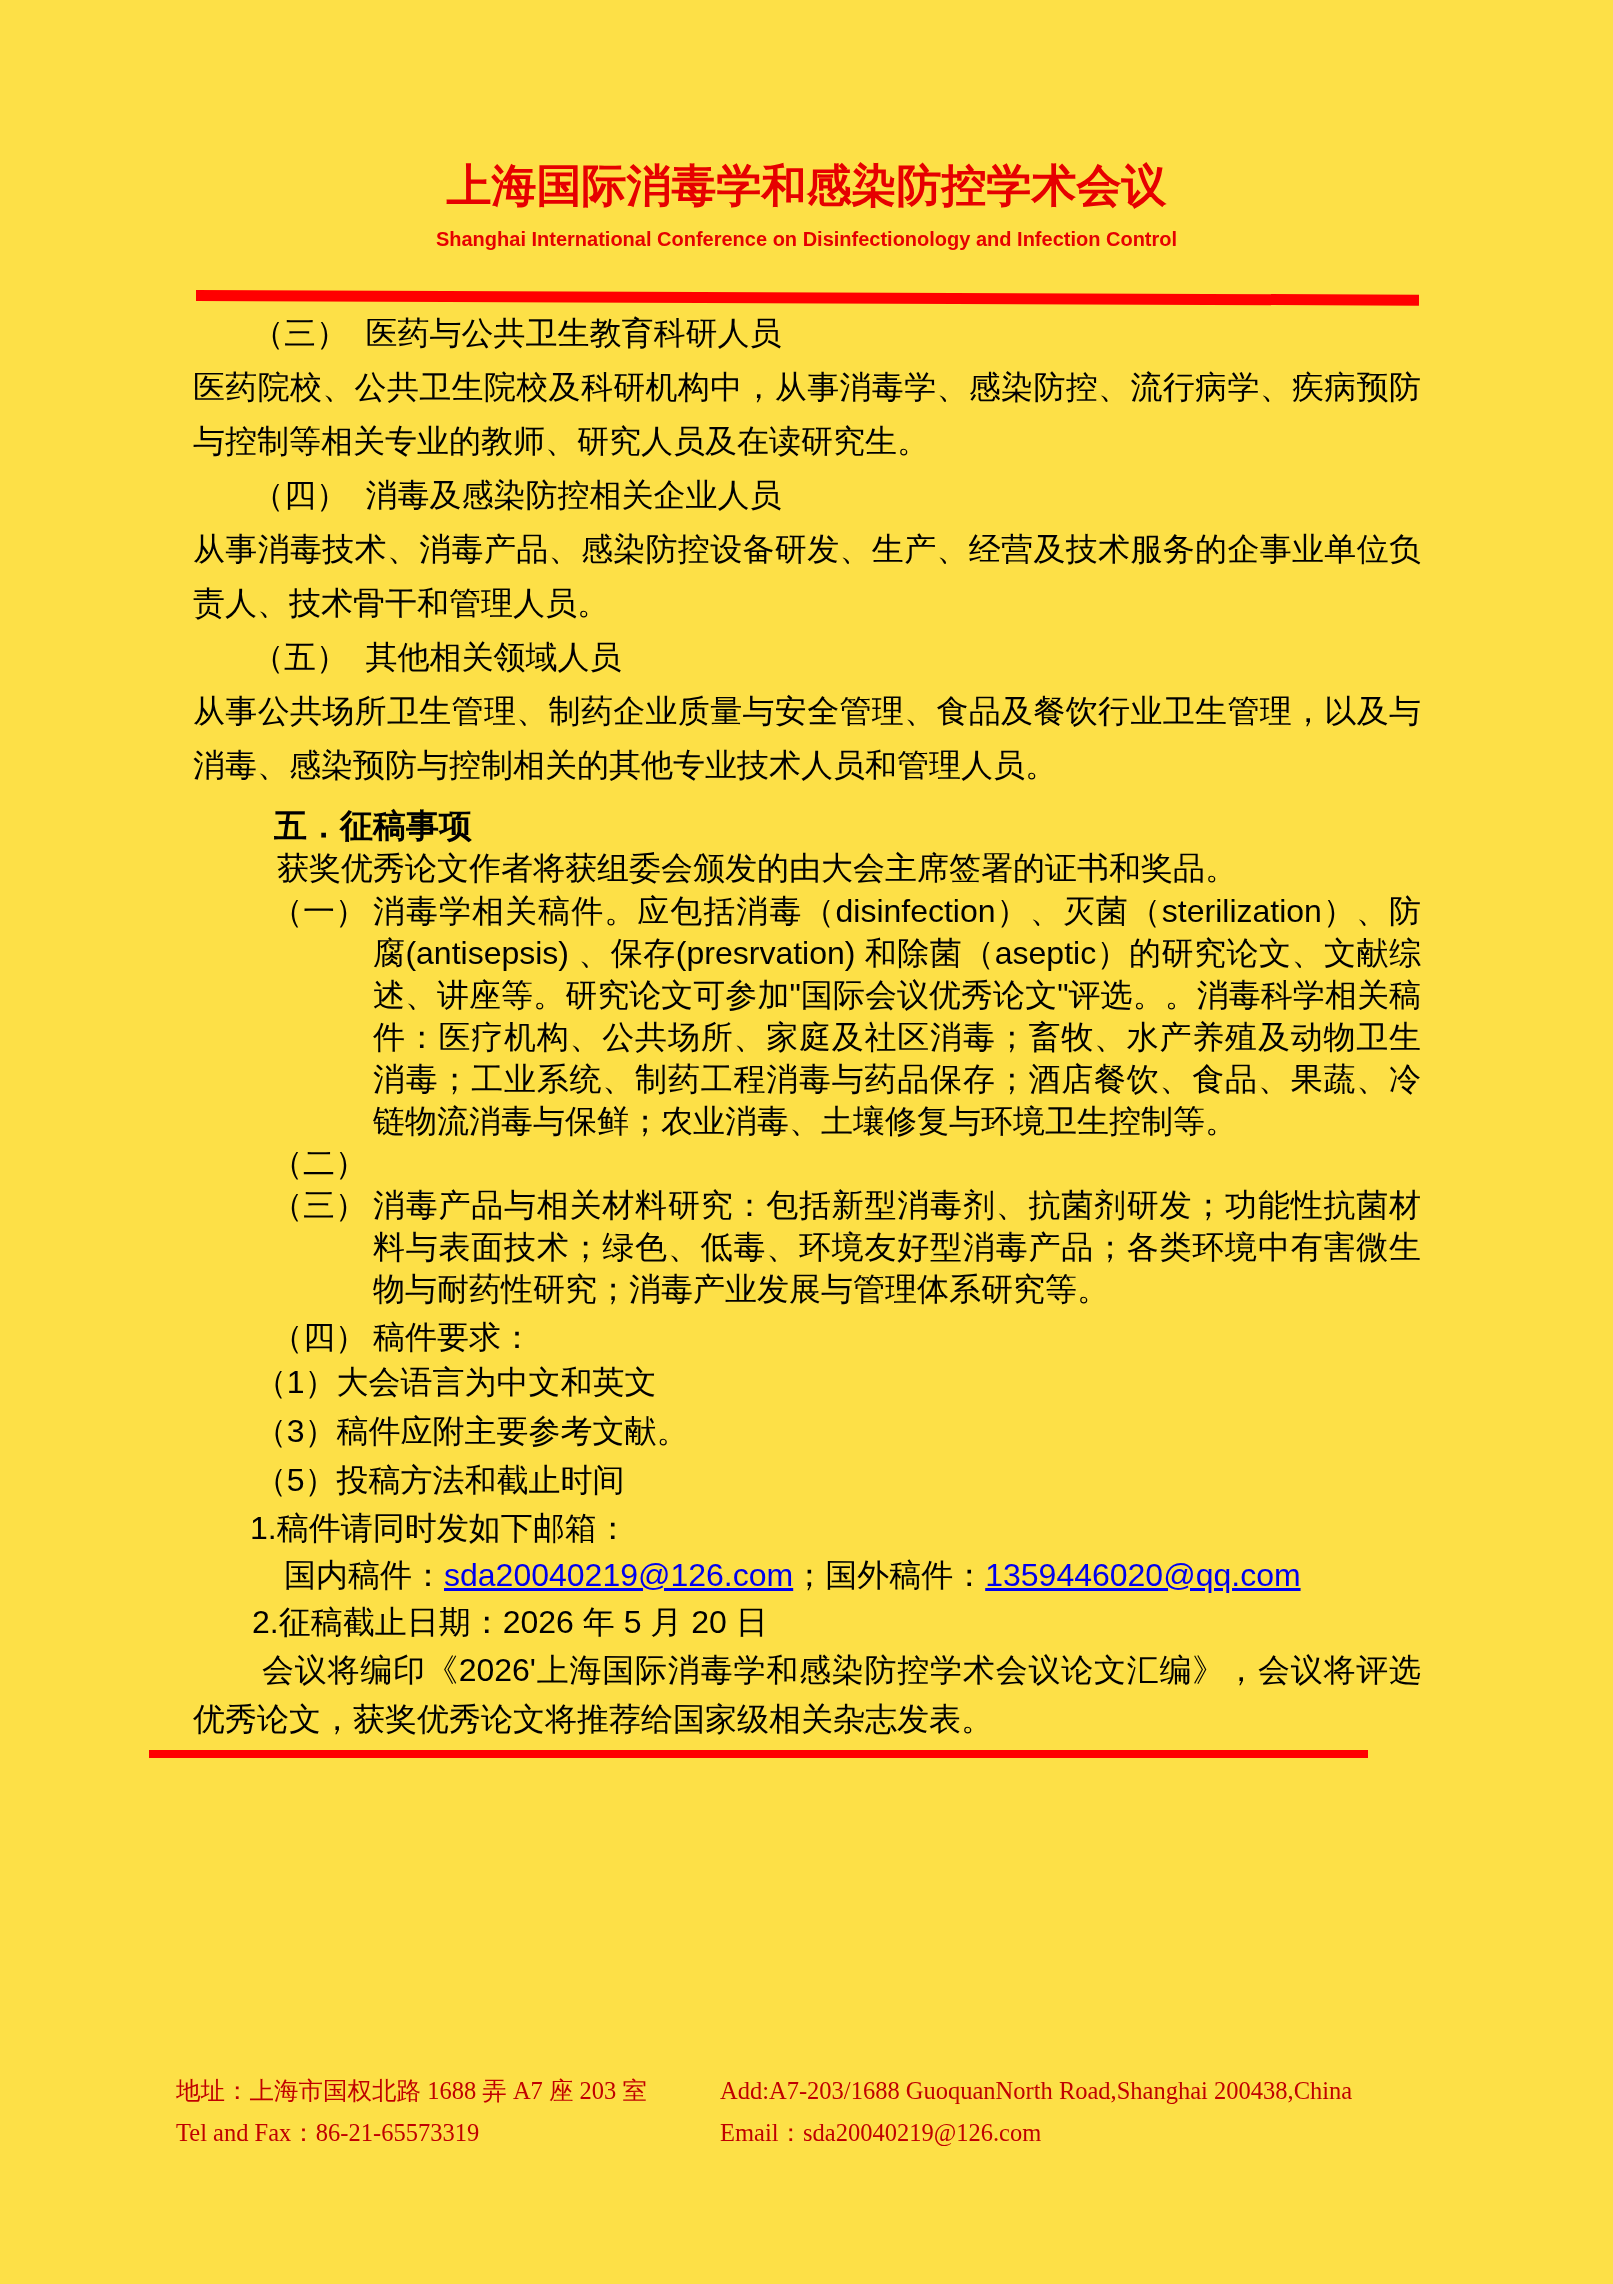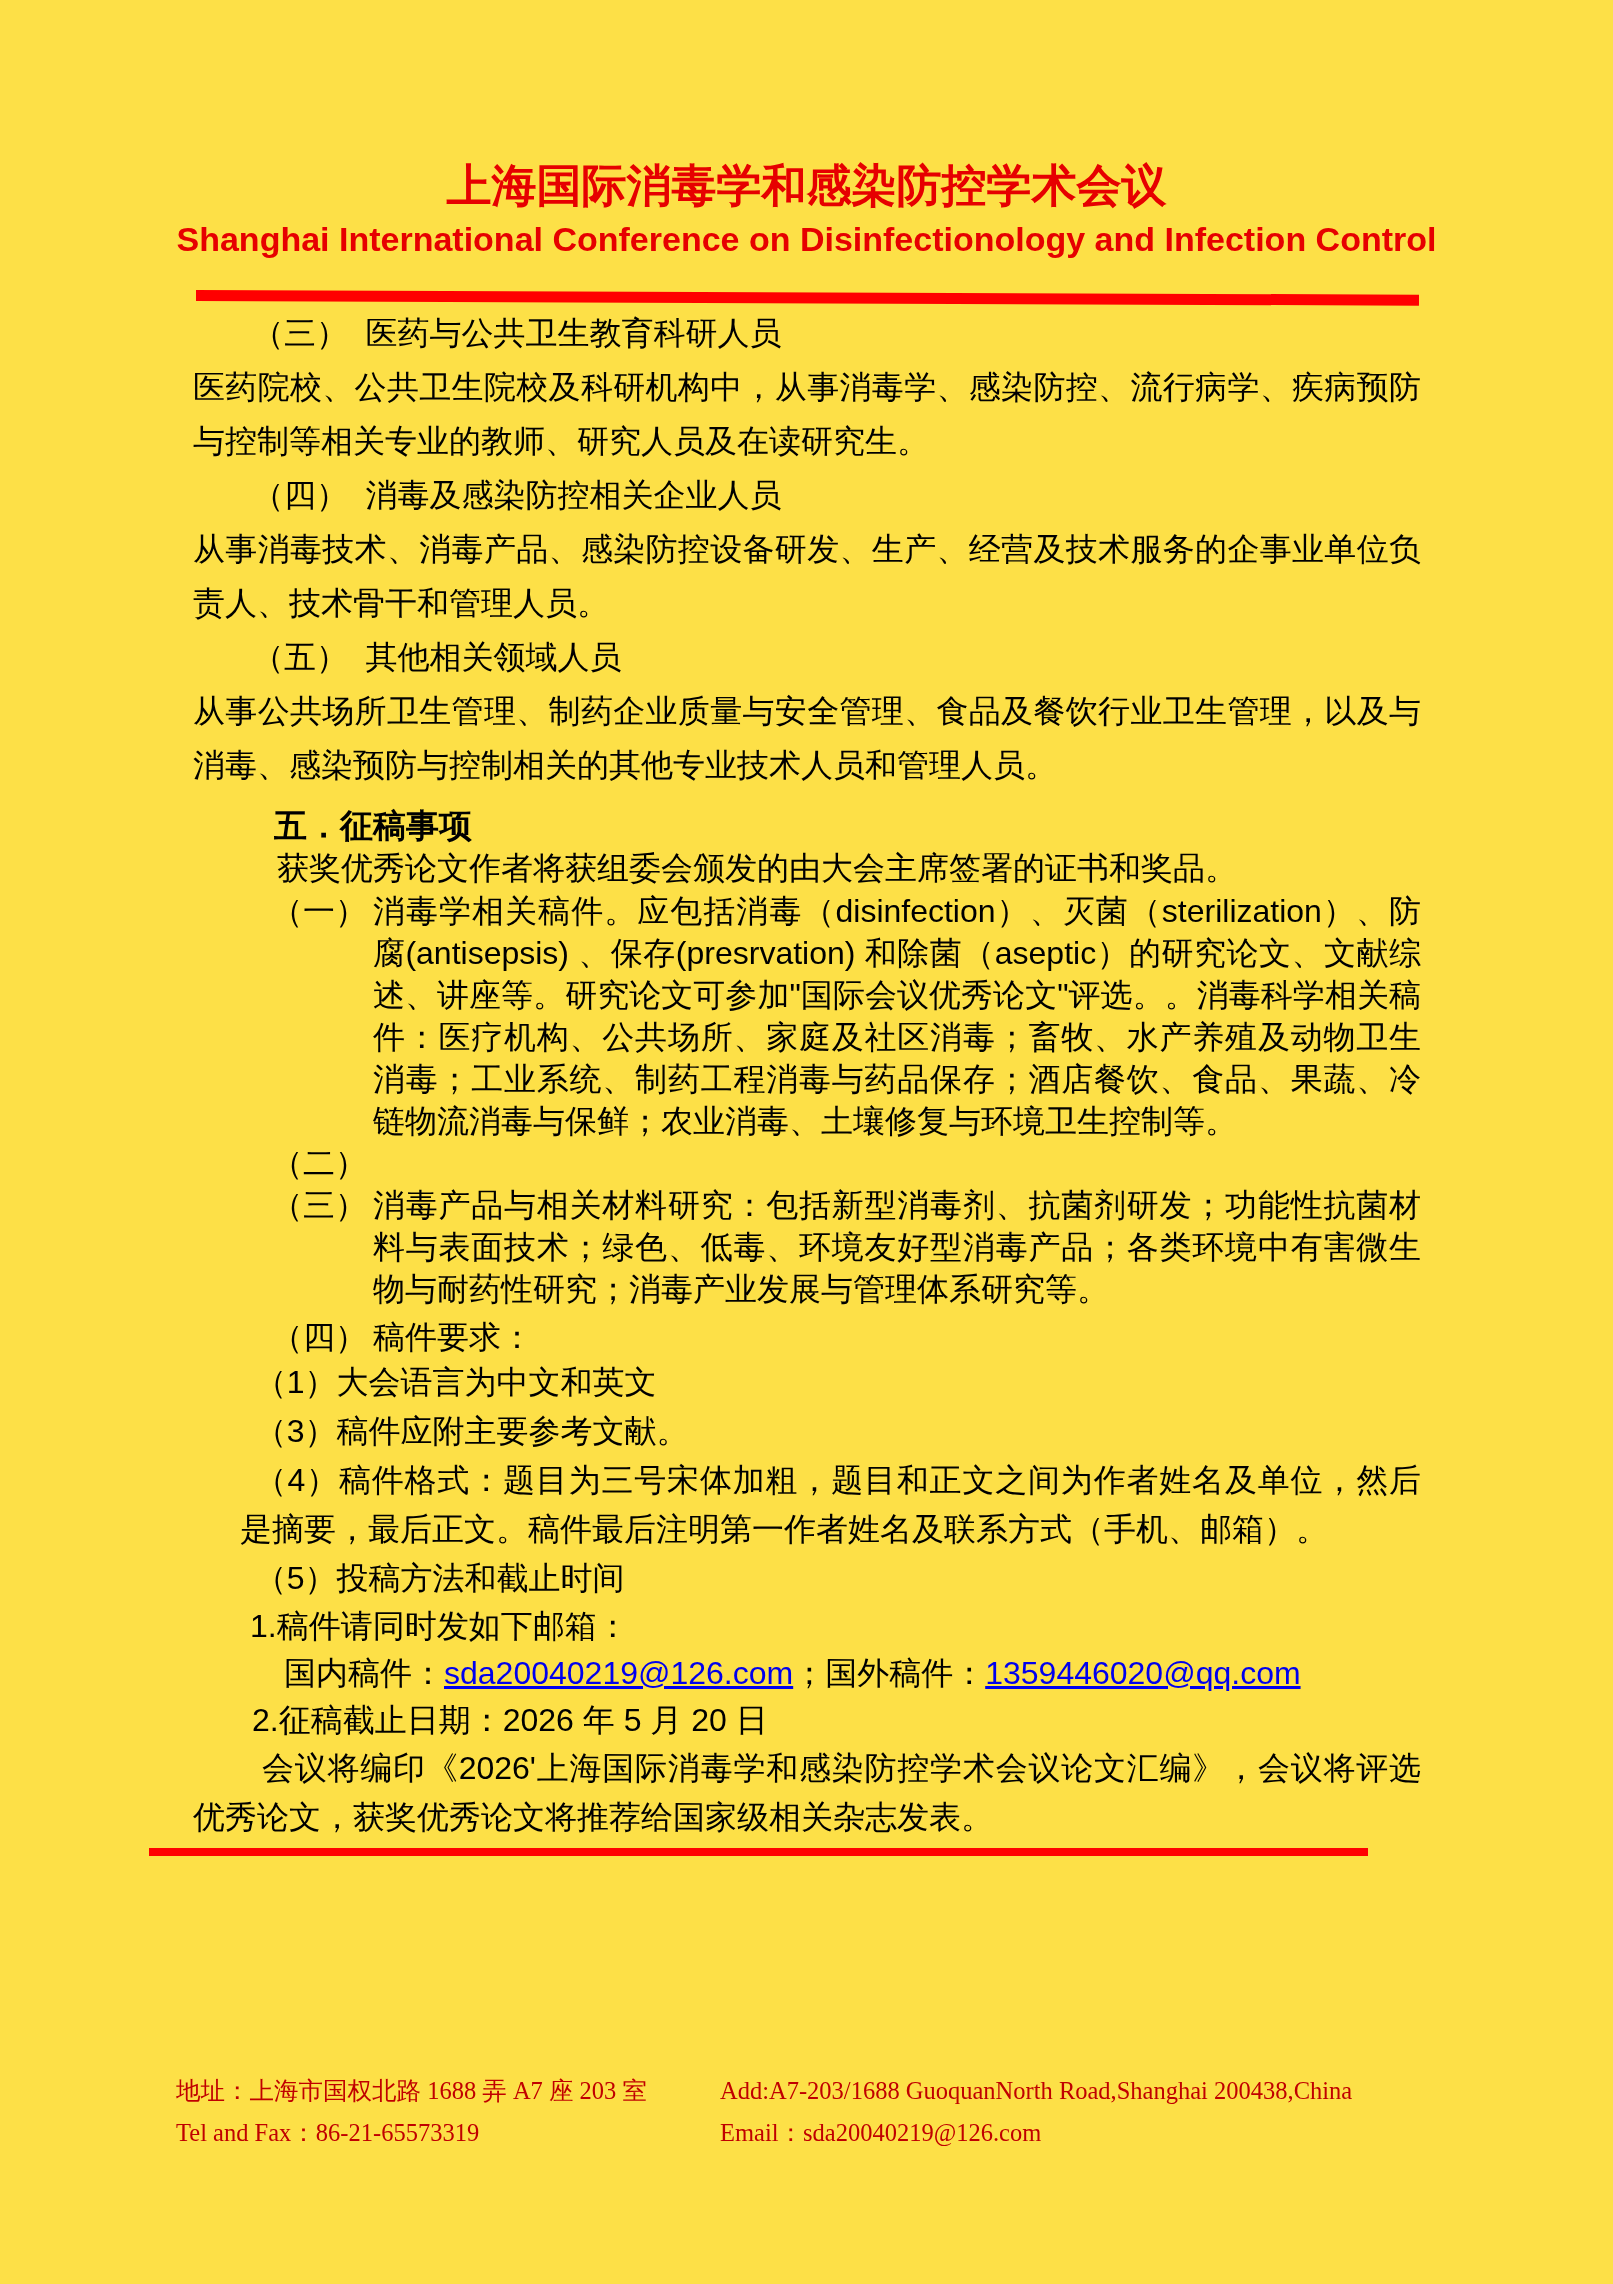--- a/index.html
+++ b/index.html
@@ -16,21 +16,21 @@
   
   .title {
     margin:0; padding-top:160px;
     text-align:center;
     font-size:45px; font-weight:bold; line-height:51px;
     color:#e60000;
   }
   .subtitle {
     margin-top:11.8px;
     text-align:center;
-    font-size:34px; font-weight:bold; line-height:33px;
+    font-size:20px; font-weight:bold; line-height:33px;
     color:#e60000;
   }
   .rule-top {
     margin:34px 0 0 196px;
     width:1223px; height:10.8px;
     background:#ff0000;
     transform:rotate(0.22deg); transform-origin:left center;
   }
 
   
@@ -109,21 +109,20 @@
       <span class="lbl">（三）</span>
       <p class="txt">消毒产品与相关材料研究：包括新型消毒剂、抗菌剂研发；功能性抗菌材料与表面技术；绿色、低毒、环境友好型消毒产品；各类环境中有害微生物与耐药性研究；消毒产业发展与管理体系研究等。</p>
     </div>
     <div class="item item-last">
       <span class="lbl">（四）</span>
       <p class="txt">稿件要求：</p>
     </div>
 
     <p class="req">（1）大会语言为中文和英文</p>
     <p class="req">（3）稿件应附主要参考文献。</p>
-    <p class="req">（4）稿件格式：题目为三号宋体加粗，题目和正文之间为作者姓名及单位，然后是摘要，最后正文。稿件最后注明第一作者姓名及联系方式（手机、邮箱）。</p>
     <p class="req">（5）投稿方法和截止时间</p>
 
     <p class="note">1.稿件请同时发如下邮箱：</p>
 
     <p class="emails"><span>国内稿件：</span><a class="mail">sda20040219@126.com</a><span>；</span><span>国外稿件：</span><a class="mail">1359446020@qq.com</a></p>
 
     <p class="deadline">2.征稿截止日期：2026 年 5 月 20 日</p>
 
     <p class="closing">会议将编印《2026'上海国际消毒学和感染防控学术会议论文汇编》，会议将评选优秀论文，获奖优秀论文将推荐给国家级相关杂志发表。</p>
 

